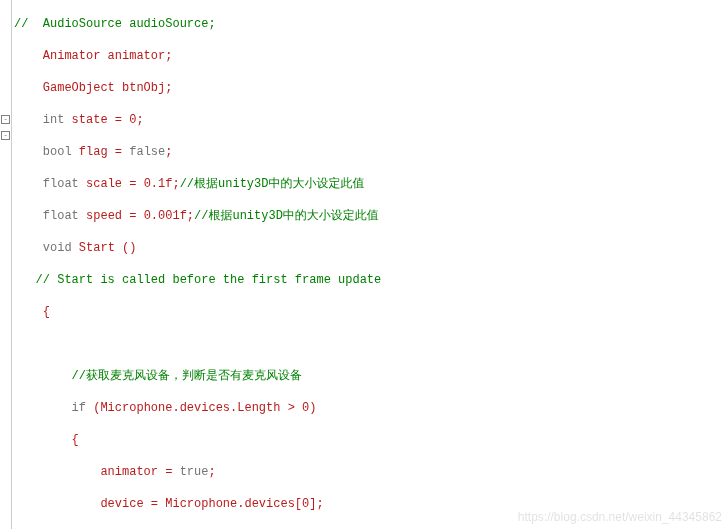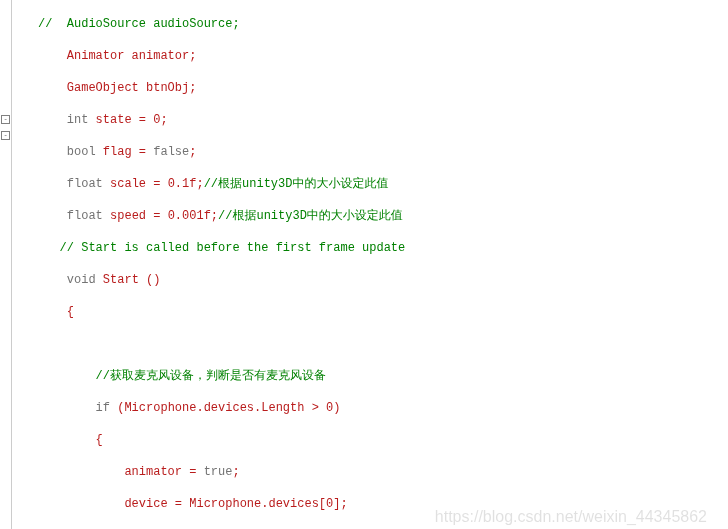--- a/index.html
+++ b/index.html
@@ -31,29 +31,29 @@
     font-size: 7px;
     line-height: 7px;
     text-align: center;
     color: #666666;
   }
   .code {
     position: absolute;
     left: 12px; top: 0; right: 0; bottom: 0;
     padding-left: 2px;
   }
-  .line { height: 16px; margin-left: 24px; }
+  .line { height: 16px; }
   .kw { color: #737373; }
   .com { color: #008000; }
   .ident { color: #b91c1c; }
   .watermark {
     position: absolute;
-    right: 21px; bottom: 4px;
+    right: 6px; bottom: 4px;
     color: rgba(0,0,0,0.12);
-    font-size: 16px;
+    font-size: 12px;
     font-family: Arial, sans-serif;
   }
 </style>
 </head>
 <body>
 
 
 
 <div class="gutter">
   <div class="fold" style="top:115px">-</div>
@@ -61,22 +61,22 @@
 </div>
 
 <div class="code">
 <div class="line"><span class="com">//  AudioSource audioSource;</span></div>
 <div class="line"><span class="ident">    Animator animator;</span></div>
 <div class="line"><span class="ident">    GameObject btnObj;</span></div>
 <div class="line"><span class="ident">    </span><span class="kw">int</span><span class="ident"> state = 0;</span></div>
 <div class="line"><span class="ident">    </span><span class="kw">bool</span><span class="ident"> flag = </span><span class="kw">false</span><span class="ident">;</span></div>
 <div class="line"><span class="ident">    </span><span class="kw">float</span><span class="ident"> scale = 0.1f;</span><span class="com">//根据unity3D中的大小设定此值</span></div>
 <div class="line"><span class="ident">    </span><span class="kw">float</span><span class="ident"> speed = 0.001f;</span><span class="com">//根据unity3D中的大小设定此值</span></div>
+<div class="line"><span class="ident">    </span><span class="kw">void</span><span class="ident"> Start ()</span></div>
 <div class="line"><span class="com">   // Start is called before the first frame update</span></div>
-<div class="line"><span class="ident">    </span><span class="kw">void</span><span class="ident"> Start ()</span></div>
 <div class="line"><span class="ident">    {</span></div>
 <div class="line"><span class="ident"></span></div>
 <div class="line"><span class="com">        //获取麦克风设备，判断是否有麦克风设备</span></div>
 <div class="line"><span class="ident">        </span><span class="kw">if</span><span class="ident"> (Microphone.devices.Length &gt; 0)</span></div>
 <div class="line"><span class="ident">        {</span></div>
 <div class="line"><span class="ident">            animator = </span><span class="kw">true</span><span class="ident">;</span></div>
 <div class="line"><span class="ident">            device = Microphone.devices[0];</span></div>
 <div class="line"></div>
 
 

